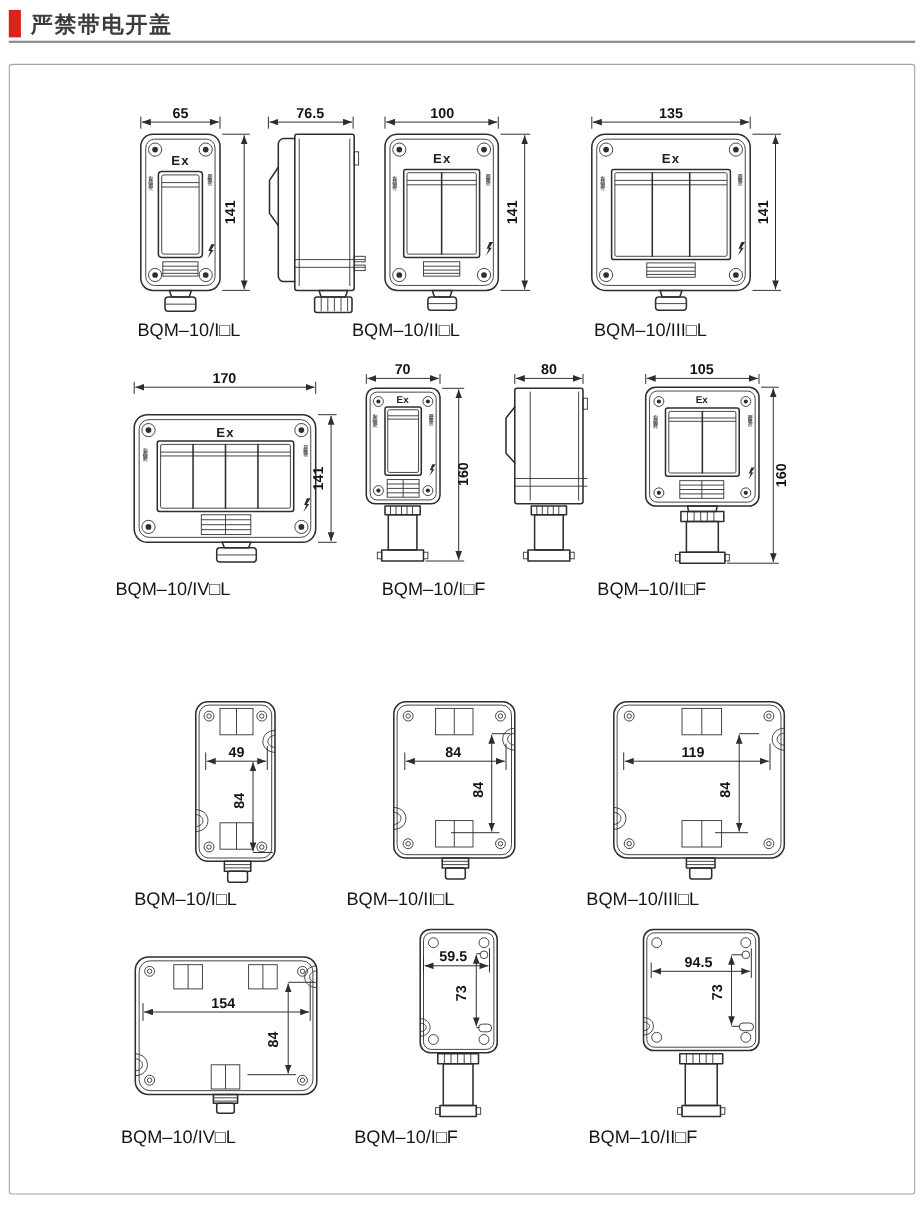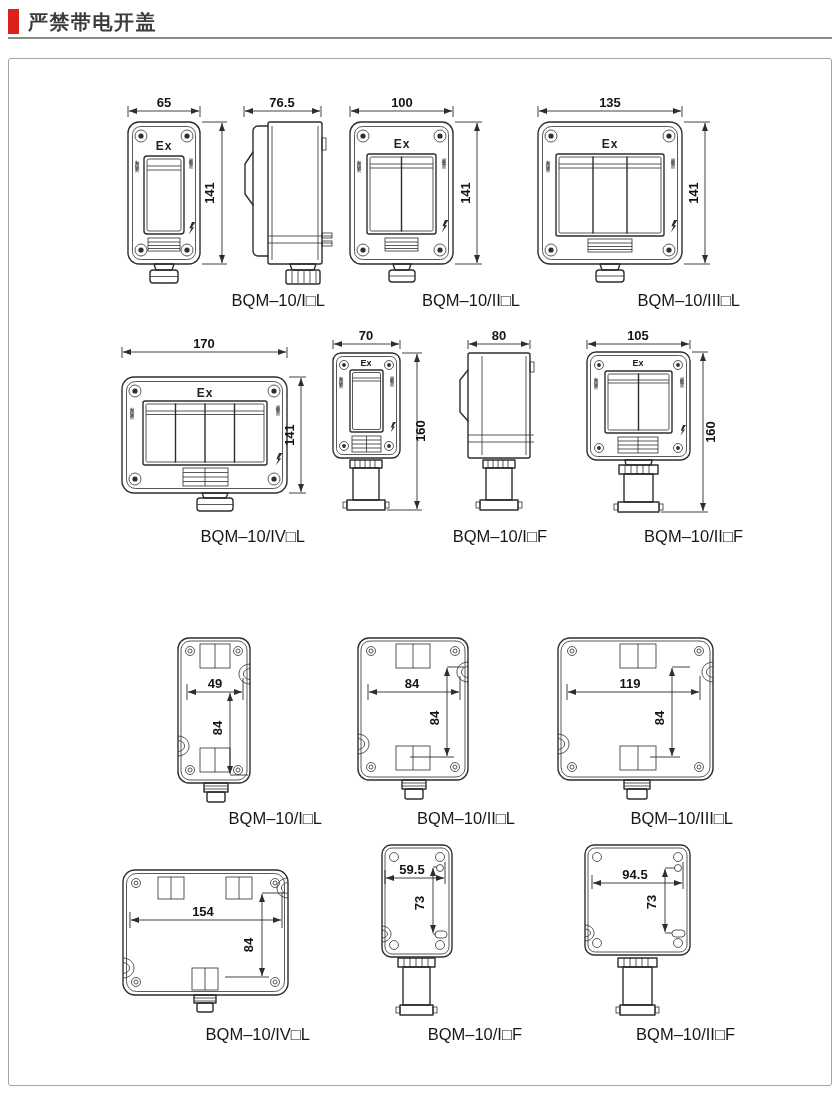--- a/index.html
+++ b/index.html
@@ -4,21 +4,21 @@
 <style>
   *{margin:0;padding:0;box-sizing:border-box}
   html,body{width:840px;height:1095px;background:#fff;font-family:"Liberation Sans",sans-serif}
   body{position:relative;overflow:hidden}
   .header{position:absolute;left:8px;top:8px;width:824px;height:31px;border-bottom:2px solid #8a8a8a}
   .accent{position:absolute;left:0;top:1px;width:11px;height:25px;background:#d9231c}
   .title{position:absolute;left:20px;top:1px;font-size:20px;font-weight:700;color:#3c3c3c;letter-spacing:1.5px}
   .panel{position:absolute;left:8px;top:58px;width:824px;height:1028px;border:1px solid #a6a6a6;border-radius:3px;background:#fff}
   .fig{position:absolute}
   svg{overflow:visible}
-  .lbl{position:absolute;width:200px;text-align:right;font-size:16.5px;color:#161616}
+  .lbl{position:absolute;width:200px;text-align:left;font-size:16.5px;color:#161616}
   .s{fill:none;stroke:#2e2e2e;stroke-width:1.4px;stroke-linejoin:round;stroke-linecap:round}
   .s2{fill:none;stroke:#2e2e2e;stroke-width:0.8px}
   .dim{fill:none;stroke:#2e2e2e;stroke-width:0.9px}
   .dt{font:600 13px "Liberation Sans",sans-serif;fill:#141414}
   .ex{font:700 12px "Liberation Sans",sans-serif;fill:#222;letter-spacing:1px}
   .ex-s{font:700 9px "Liberation Sans",sans-serif;fill:#222}
   .vt{font:4.6px "Liberation Sans",sans-serif;fill:#4a4a4a;writing-mode:vertical-rl;text-orientation:upright;letter-spacing:1.2px}
   .dot{fill:#2e2e2e;stroke:none}
 </style>
 </head>

